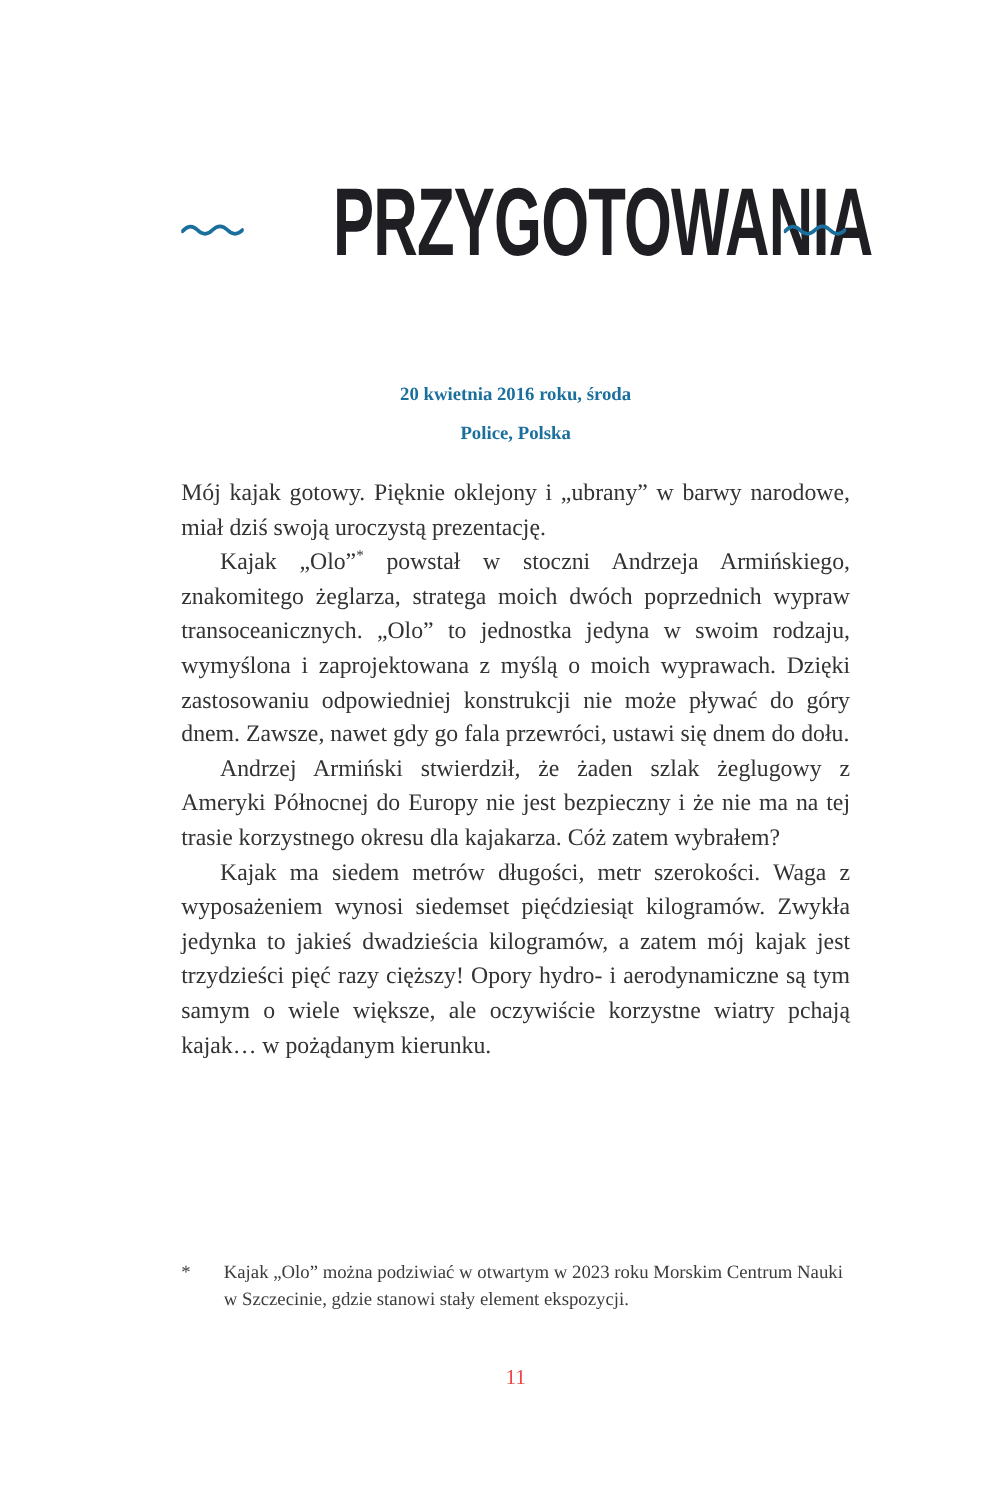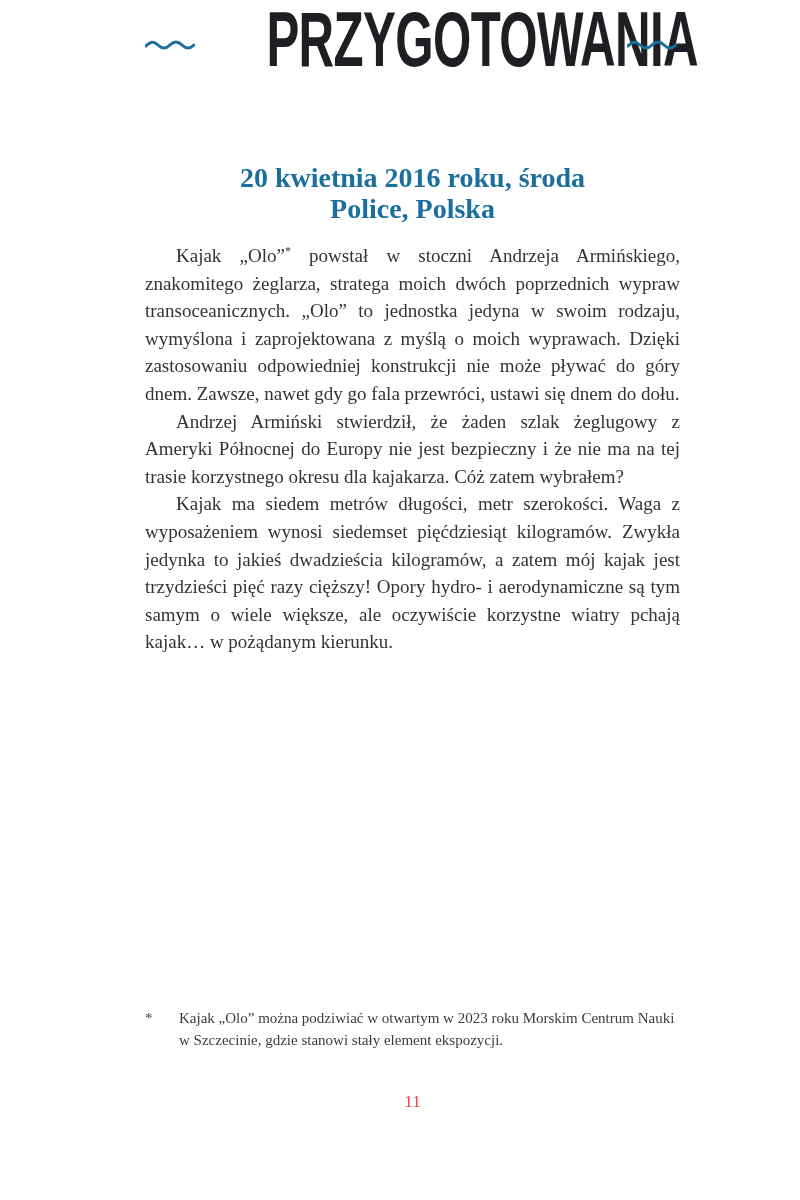--- a/index.html
+++ b/index.html
@@ -21,20 +21,21 @@
   }
   .content{
     position:absolute;
     left:145px;
     top:0;
     width:535px;
   }
   
   .title-block{
     position:relative;
+    margin-top:139px;
     height:78px;
     text-align:center;
     white-space:nowrap;
   }
   .chapter-title{
     display:inline-block;
     font-family:"Liberation Sans", sans-serif;
     font-weight:700;
     font-size:77px;
     line-height:78px;
@@ -52,21 +53,21 @@
   }
   .wave.left{left:0;}
   .wave.right{right:3px;}
   .wave svg{display:block;width:100%;height:100%;}
   
   .dateline{
     margin-top:84px;
     text-align:center;
     color:var(--accent);
     font-weight:700;
-    font-size:28px;
+    font-size:15px;
     line-height:31px;
   }
   
   .body-text{
     margin-top:18px;
     font-size:19px;
     line-height:27.6px;
     text-align:justify;
     color:var(--body-ink);
   }
@@ -120,20 +121,21 @@
         </svg>
       </span>
     </div>
 
     <div class="dateline">
       <div>20 kwietnia 2016 roku, środa</div>
       <div>Police, Polska</div>
     </div>
 
     <div class="body-text">
+      <p class="first">Mój kajak gotowy. Pięknie oklejony i „ubrany” w barwy narodowe, miał dziś swoją uroczystą prezentację.</p>
       <p><span>Kajak „Olo”</span><sup class="fn-ref">*</sup><span> powstał w stoczni Andrzeja Armińskiego, znakomitego żeglarza, stratega moich dwóch poprzednich wypraw transoceanicznych. „Olo” to jednostka jedyna w swoim rodzaju, wymyślona i zaprojektowana z myślą o moich wyprawach. Dzięki zastosowaniu odpowiedniej konstrukcji nie może pływać do góry dnem. Zawsze, nawet gdy go fala przewróci, ustawi się dnem do dołu.</span></p>
       <p>Andrzej Armiński stwierdził, że żaden szlak żeglugowy z Ameryki Północnej do Europy nie jest bezpieczny i że nie ma na tej trasie korzystnego okresu dla kajakarza. Cóż zatem wybrałem?</p>
       <p>Kajak ma siedem metrów długości, metr szerokości. Waga z wyposażeniem wynosi siedemset pięćdziesiąt kilogramów. Zwykła jedynka to jakieś dwadzieścia kilogramów, a zatem mój kajak jest trzydzieści pięć razy cięższy! Opory hydro- i aerodynamiczne są tym samym o wiele większe, ale oczywiście korzystne wiatry pchają kajak… w pożądanym kierunku.</p>
     </div>
 
   </div>
 
   <div class="footnote">
     <span class="marker">*</span>
     <span class="fn-text">Kajak „Olo” można podziwiać w otwartym w 2023 roku Morskim Centrum Nauki w Szczecinie, gdzie stanowi stały element ekspozycji.</span>

